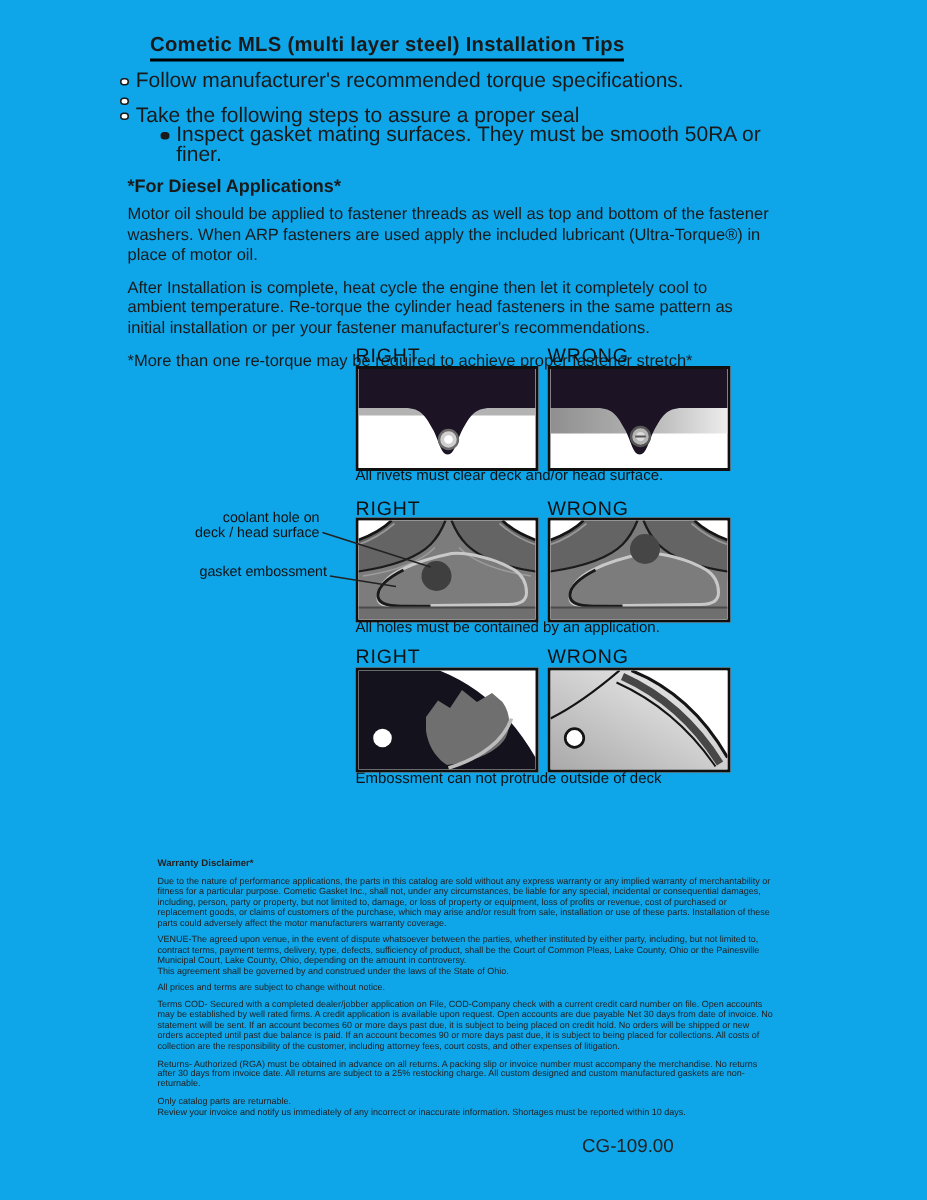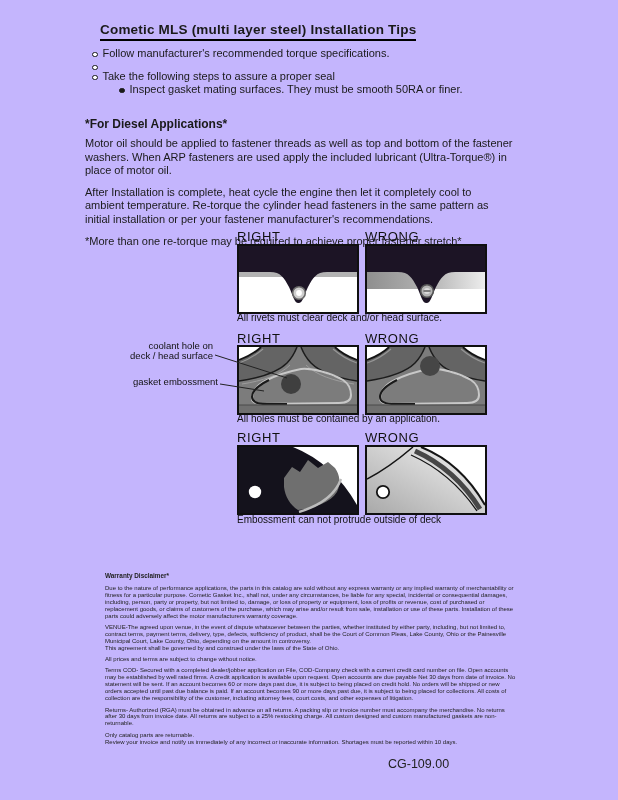--- a/index.html
+++ b/index.html
@@ -1,26 +1,26 @@
 <!DOCTYPE html>
 <html><head>
 <meta charset="utf-8">
 <style>
   html,body{margin:0;padding:0;background:#ffffff;}
   .page{
-    position:relative;width:618px;height:800px;background:#c4b5fd;overflow:hidden;
+    position:relative;width:618px;height:800px;background:#0ea5e9;overflow:hidden;
     font-family:"Liberation Sans", sans-serif;color:#1a1a1a;
   }
   
   .title{
     position:absolute;left:100px;top:22px;
     font-size:13.5px;font-weight:bold;letter-spacing:.2px;
     border-bottom:2px solid #000;padding-bottom:2px;white-space:nowrap;
   }
-  .tips{position:absolute;left:92px;top:47px;width:452px;font-size:11px;line-height:13px;text-align:right;}
+  .tips{position:absolute;left:80px;top:47px;width:452px;font-size:14px;line-height:13px;}
   .tip-row{display:flex;align-items:flex-start;}
   .tip-row.sub{margin-left:27px;}
   .dot{flex:0 0 auto;width:3.5px;height:3.5px;border-radius:50%;margin:4.5px 5px 0 0;}
   .dot.open{border:1px solid #1a1a1a;background:#fff;}
   .dot.solid{background:#1a1a1a;border:1px solid #1a1a1a;}
   
   .diesel{position:absolute;left:85px;top:118px;width:428px;font-size:11px;line-height:13.5px;}
   .diesel h3{margin:0 0 6px 0;font-size:12px;line-height:13px;}
   .diesel p{margin:0 0 6px 0;}
   

